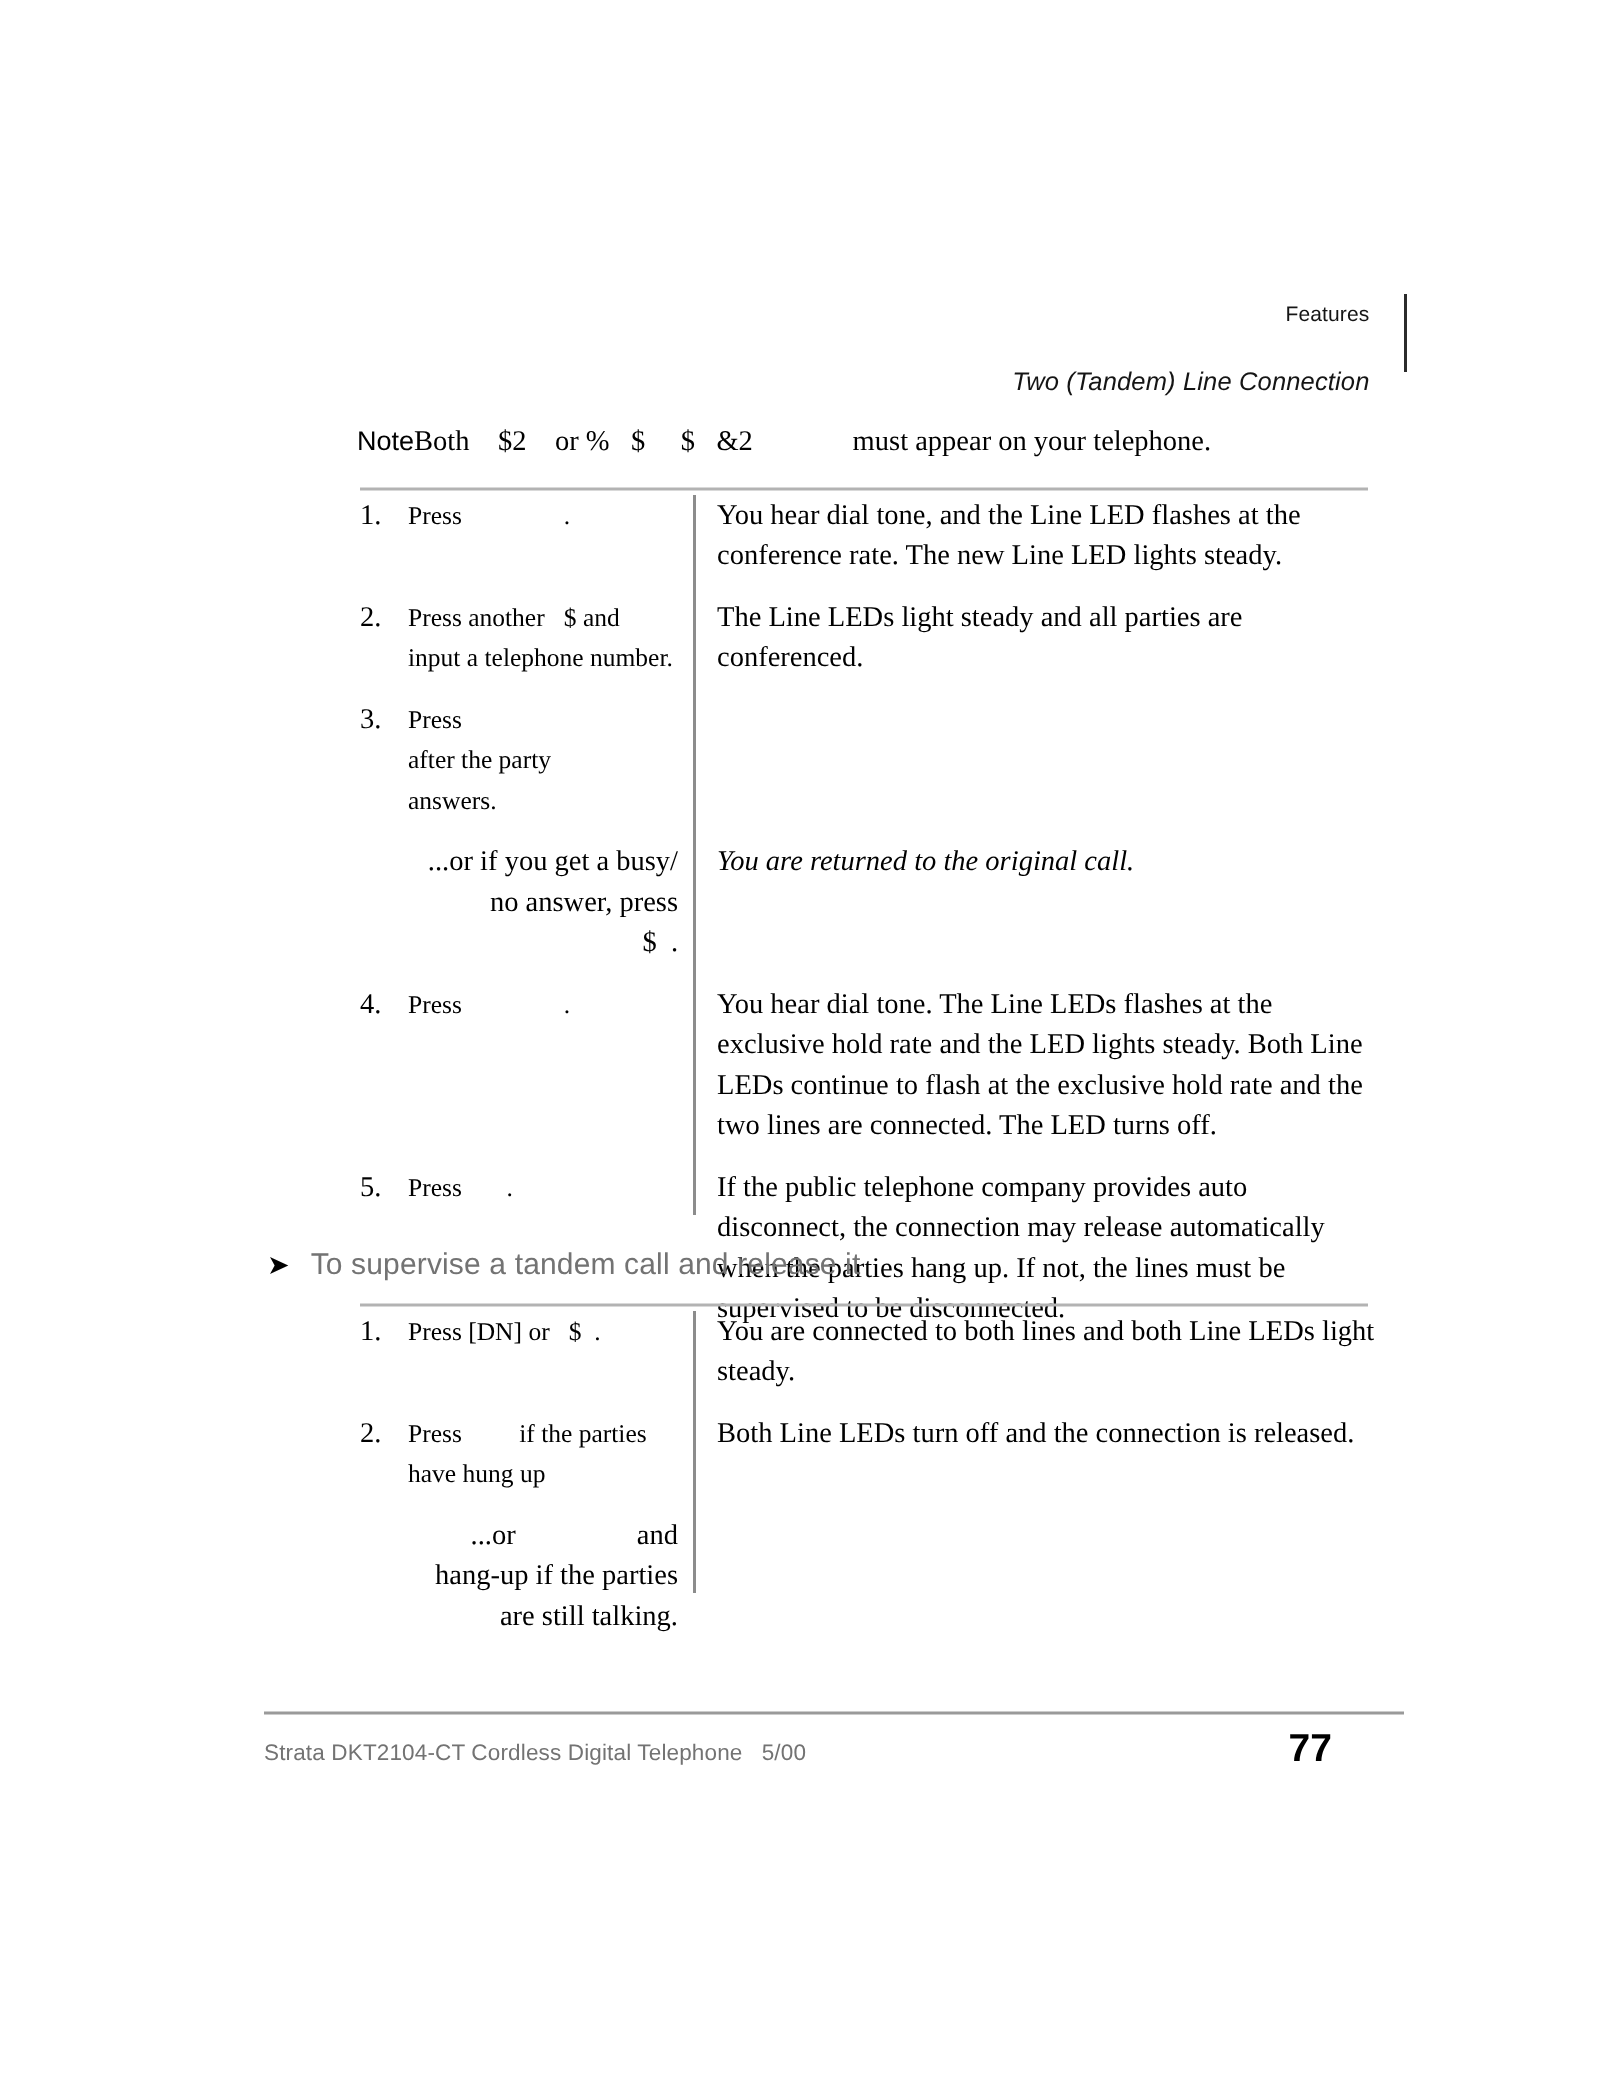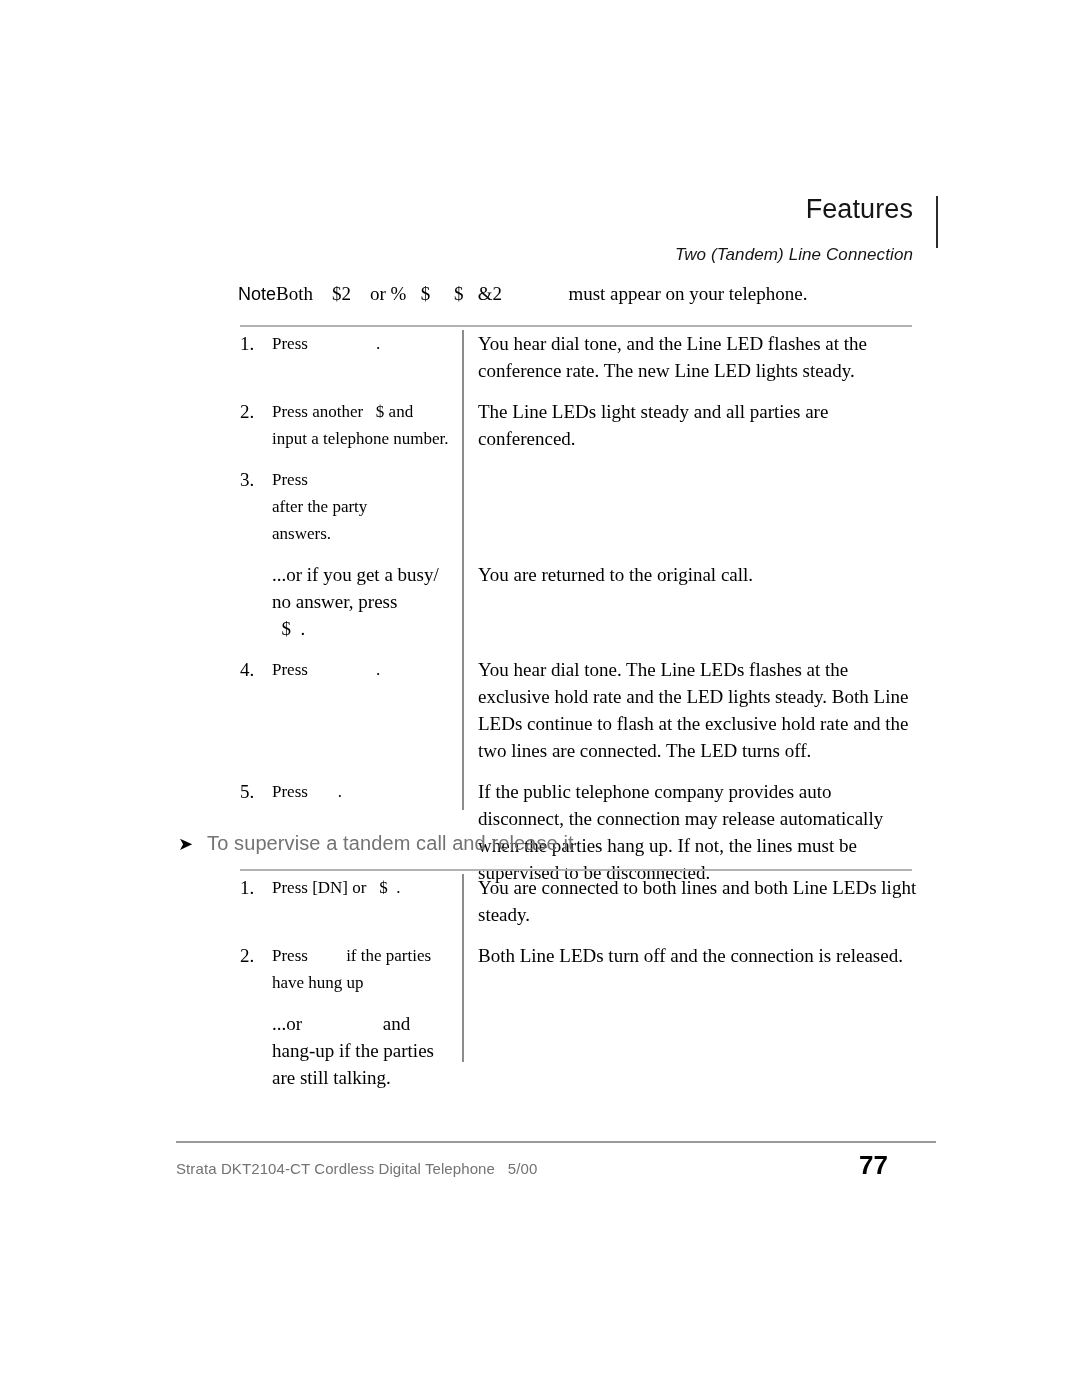--- a/index.html
+++ b/index.html
@@ -26,21 +26,21 @@
     position: absolute;
     top: 196px;
     left: 0;
     width: 925px;
     text-align: right;
     padding-right: 12px;
     box-sizing: border-box;
   }
   .header-title {
     font-family: "Liberation Sans", "DejaVu Sans", sans-serif;
-    font-size: 27px;
+    font-size: 14px;
     line-height: 26px;
     color: #151515;
     letter-spacing: 0.1px;
   }
   .header-subtitle {
     font-family: "Liberation Sans", "DejaVu Sans", sans-serif;
     font-style: italic;
     font-size: 17px;
     line-height: 24px;
     color: #151515;
@@ -140,26 +140,28 @@
   }
   .sub-left {
     width: 222px;
     flex: 0 0 222px;
     box-sizing: border-box;
     padding-right: 10px;
     padding-left: 32px;
     font-size: 19px;
     line-height: 27px;
     white-space: pre-wrap;
+    text-align: right;
   }
   .sub-right {
     flex: 1 1 auto;
     padding-left: 16px;
     font-size: 19px;
     line-height: 27px;
+    font-style: italic;
   }
 
   
   .section-heading {
     position: absolute;
     left: 178px;
     top: 830px;
     display: flex;
     align-items: baseline;
   }

